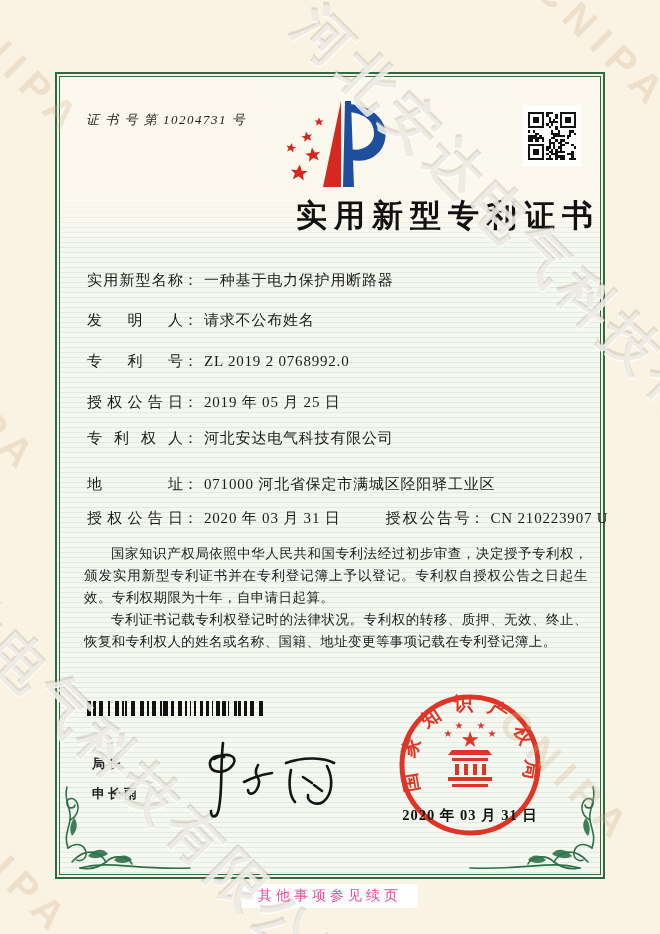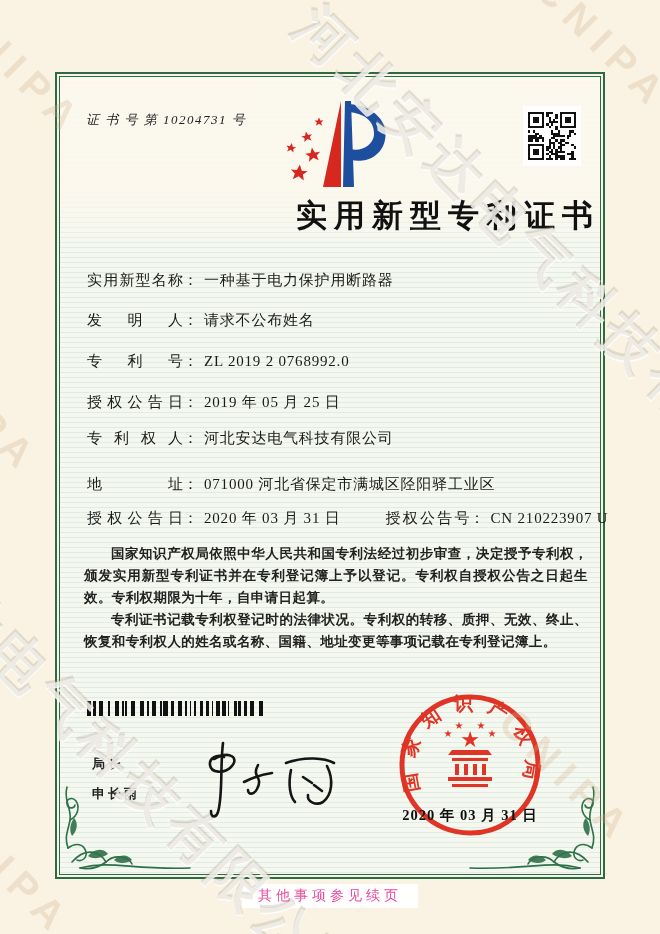--- a/index.html
+++ b/index.html
@@ -43,21 +43,21 @@
   
   .fields{position:absolute;left:27px;top:0;width:505px;font-size:15px;color:#1b1b1b;}
   .frow{position:absolute;left:0;white-space:nowrap;}
   .flabel{display:inline-block;width:96px;text-align:justify;text-align-last:justify;vertical-align:bottom;}
   .flabel2{display:inline-block;width:84px;text-align:justify;text-align-last:justify;vertical-align:bottom;margin-left:45px;}
   .fcolon{margin-right:6px;}
   .fvalue{letter-spacing:0.8px;margin-top:47px;}
   
   .paras{position:absolute;left:24px;top:466px;width:504px;font-size:13.5px;
     line-height:22px;color:#222;text-align:justify;letter-spacing:0.4px;}
-  .paras p{margin:0;text-indent:2em;font-weight:bold;}
+  .paras p{margin:0;text-indent:2em;}
   
   .barcode{position:absolute;left:27px;top:624px;width:176px;height:15px;}
   .barcode svg{display:block;width:100%;height:100%;}
   .signer-pos,.signer-name{position:absolute;left:32px;
     font-family:"Liberation Sans","DejaVu Sans",sans-serif;font-weight:bold;
     font-size:13px;letter-spacing:3px;color:#222;}
   .signer-pos{top:678px;}
   .signer-name{top:708px;}
   .signature{position:absolute;left:126px;top:660px;width:176px;height:88px;}
   .seal{position:absolute;left:336px;top:614px;width:148px;height:148px;opacity:0.95;}

